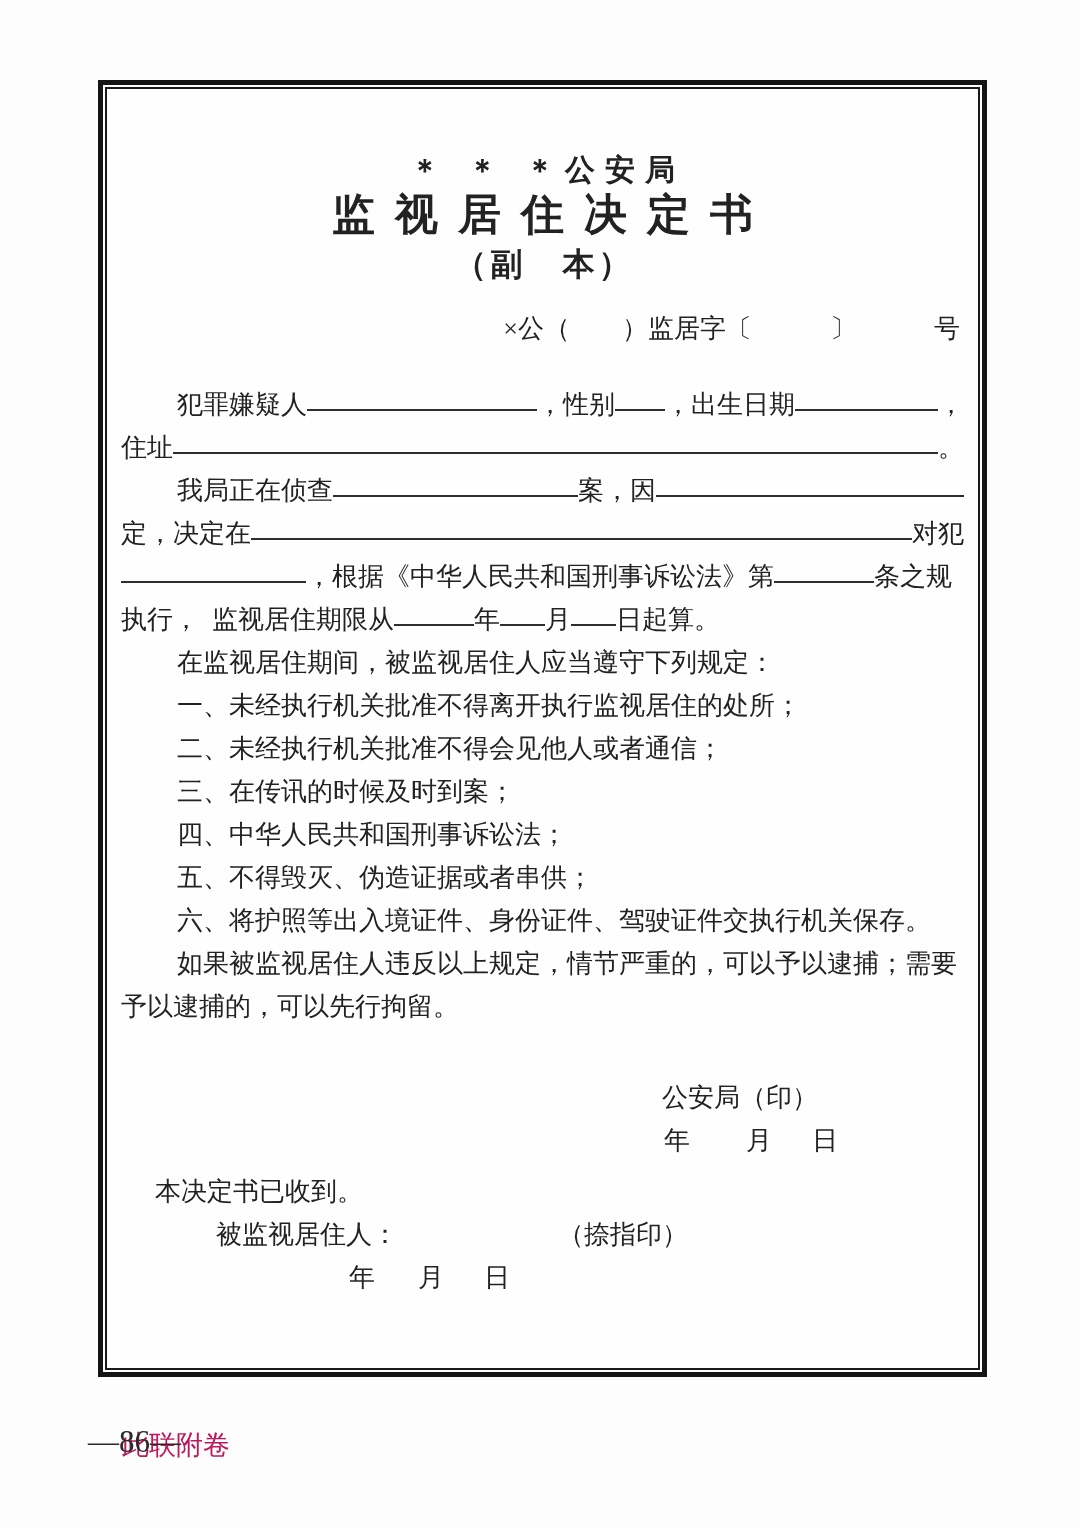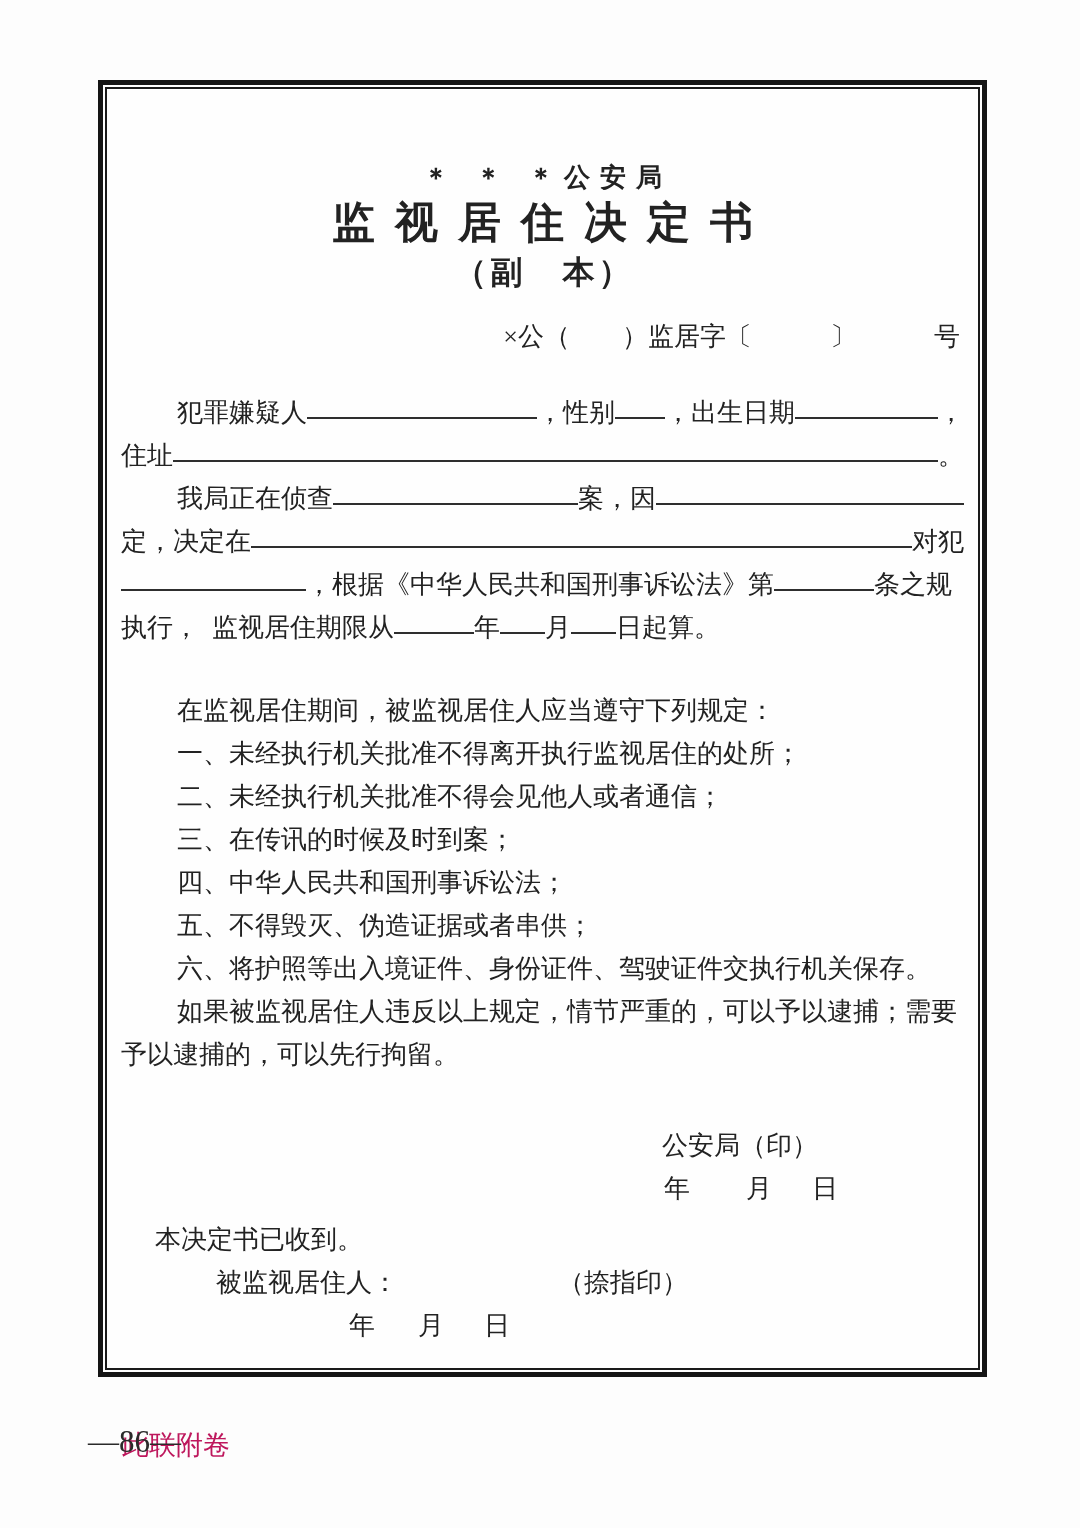--- a/index.html
+++ b/index.html
@@ -21,23 +21,23 @@
     background: #fefefe;
   }
   .doc-inner {
     width: 100%; height: 100%;
     border: 2px solid #1a1a1a;
     padding: 56px 14px 8px 14px;
     overflow: hidden;
   }
 
   .agency {
-    margin-top: 14px;
+    margin-top: 6px;
     text-align: center;
-    font-size: 26px; line-height: 38px;
+    font-size: 30px; line-height: 38px;
     font-weight: 700;
     letter-spacing: 10px; text-indent: 10px;
     white-space: pre;
   }
   .title {
     margin-top: 0;
     text-align: center;
     font-size: 43px; line-height: 52px;
     font-weight: 700;
     letter-spacing: 20px; text-indent: 20px;
@@ -104,21 +104,21 @@
       <div class="title">监视居住决定书</div>
       <div class="subtitle">（副　本）</div>
       <div class="docnum">×公（　　）监居字〔　　　〕　　　号</div>
       <div class="form-body">
           <div class="line" style="margin-top: 34px; padding-left: 56px;"><span class="seg">犯罪嫌疑人</span><span class="blank" style="width: 230px;"></span><span class="seg">，性别</span><span class="blank" style="width: 50px;"></span><span class="seg">，出生日期</span><span class="blank fill"></span><span class="seg">，</span></div>
           <div class="line"><span class="seg">住址</span><span class="blank fill"></span><span class="seg">。</span></div>
           <div class="line" style="padding-left: 56px;"><span class="seg">我局正在侦查</span><span class="blank" style="width: 245px;"></span><span class="seg">案，因</span><span class="blank fill"></span></div>
           <div class="line"><span class="seg">定，决定在</span><span class="blank fill"></span><span class="seg">对犯</span></div>
           <div class="line"><span class="blank" style="width: 185px;"></span><span class="seg">，根据《中华人民共和国刑事诉讼法》第</span><span class="blank" style="width: 100px;"></span><span class="seg">条之规</span></div>
           <div class="line"><span class="seg">执行，  监视居住期限从</span><span class="blank" style="width: 80px;"></span><span class="seg">年</span><span class="blank" style="width: 45px;"></span><span class="seg">月</span><span class="blank" style="width: 45px;"></span><span class="seg">日起算。</span></div>
-          <div class="line" style="padding-left: 56px; margin-top: 40px;"><span class="seg">在监视居住期间，被监视居住人应当遵守下列规定：</span></div>
+          <div class="line" style="padding-left: 56px;"><span class="seg">在监视居住期间，被监视居住人应当遵守下列规定：</span></div>
           <div class="line" style="padding-left: 56px;"><span class="seg">一、未经执行机关批准不得离开执行监视居住的处所；</span></div>
           <div class="line" style="padding-left: 56px;"><span class="seg">二、未经执行机关批准不得会见他人或者通信；</span></div>
           <div class="line" style="padding-left: 56px;"><span class="seg">三、在传讯的时候及时到案；</span></div>
           <div class="line" style="padding-left: 56px;"><span class="seg">四、中华人民共和国刑事诉讼法；</span></div>
           <div class="line" style="padding-left: 56px;"><span class="seg">五、不得毁灭、伪造证据或者串供；</span></div>
           <div class="line" style="padding-left: 56px;"><span class="seg">六、将护照等出入境证件、身份证件、驾驶证件交执行机关保存。</span></div>
           <div class="line" style="padding-left: 56px;"><span class="seg">如果被监视居住人违反以上规定，情节严重的，可以予以逮捕；需要</span></div>
           <div class="line"><span class="seg">予以逮捕的，可以先行拘留。</span></div>
           <div class="line" style="margin-top: 48px; padding-left: 541px;"><span class="seg">公安局（印）</span></div>
           <div class="line" style="padding-left: 543px;"><span class="seg">年</span><span class="spacer" style="width: 56px;"></span><span class="seg">月</span><span class="spacer" style="width: 40px;"></span><span class="seg">日</span></div>

